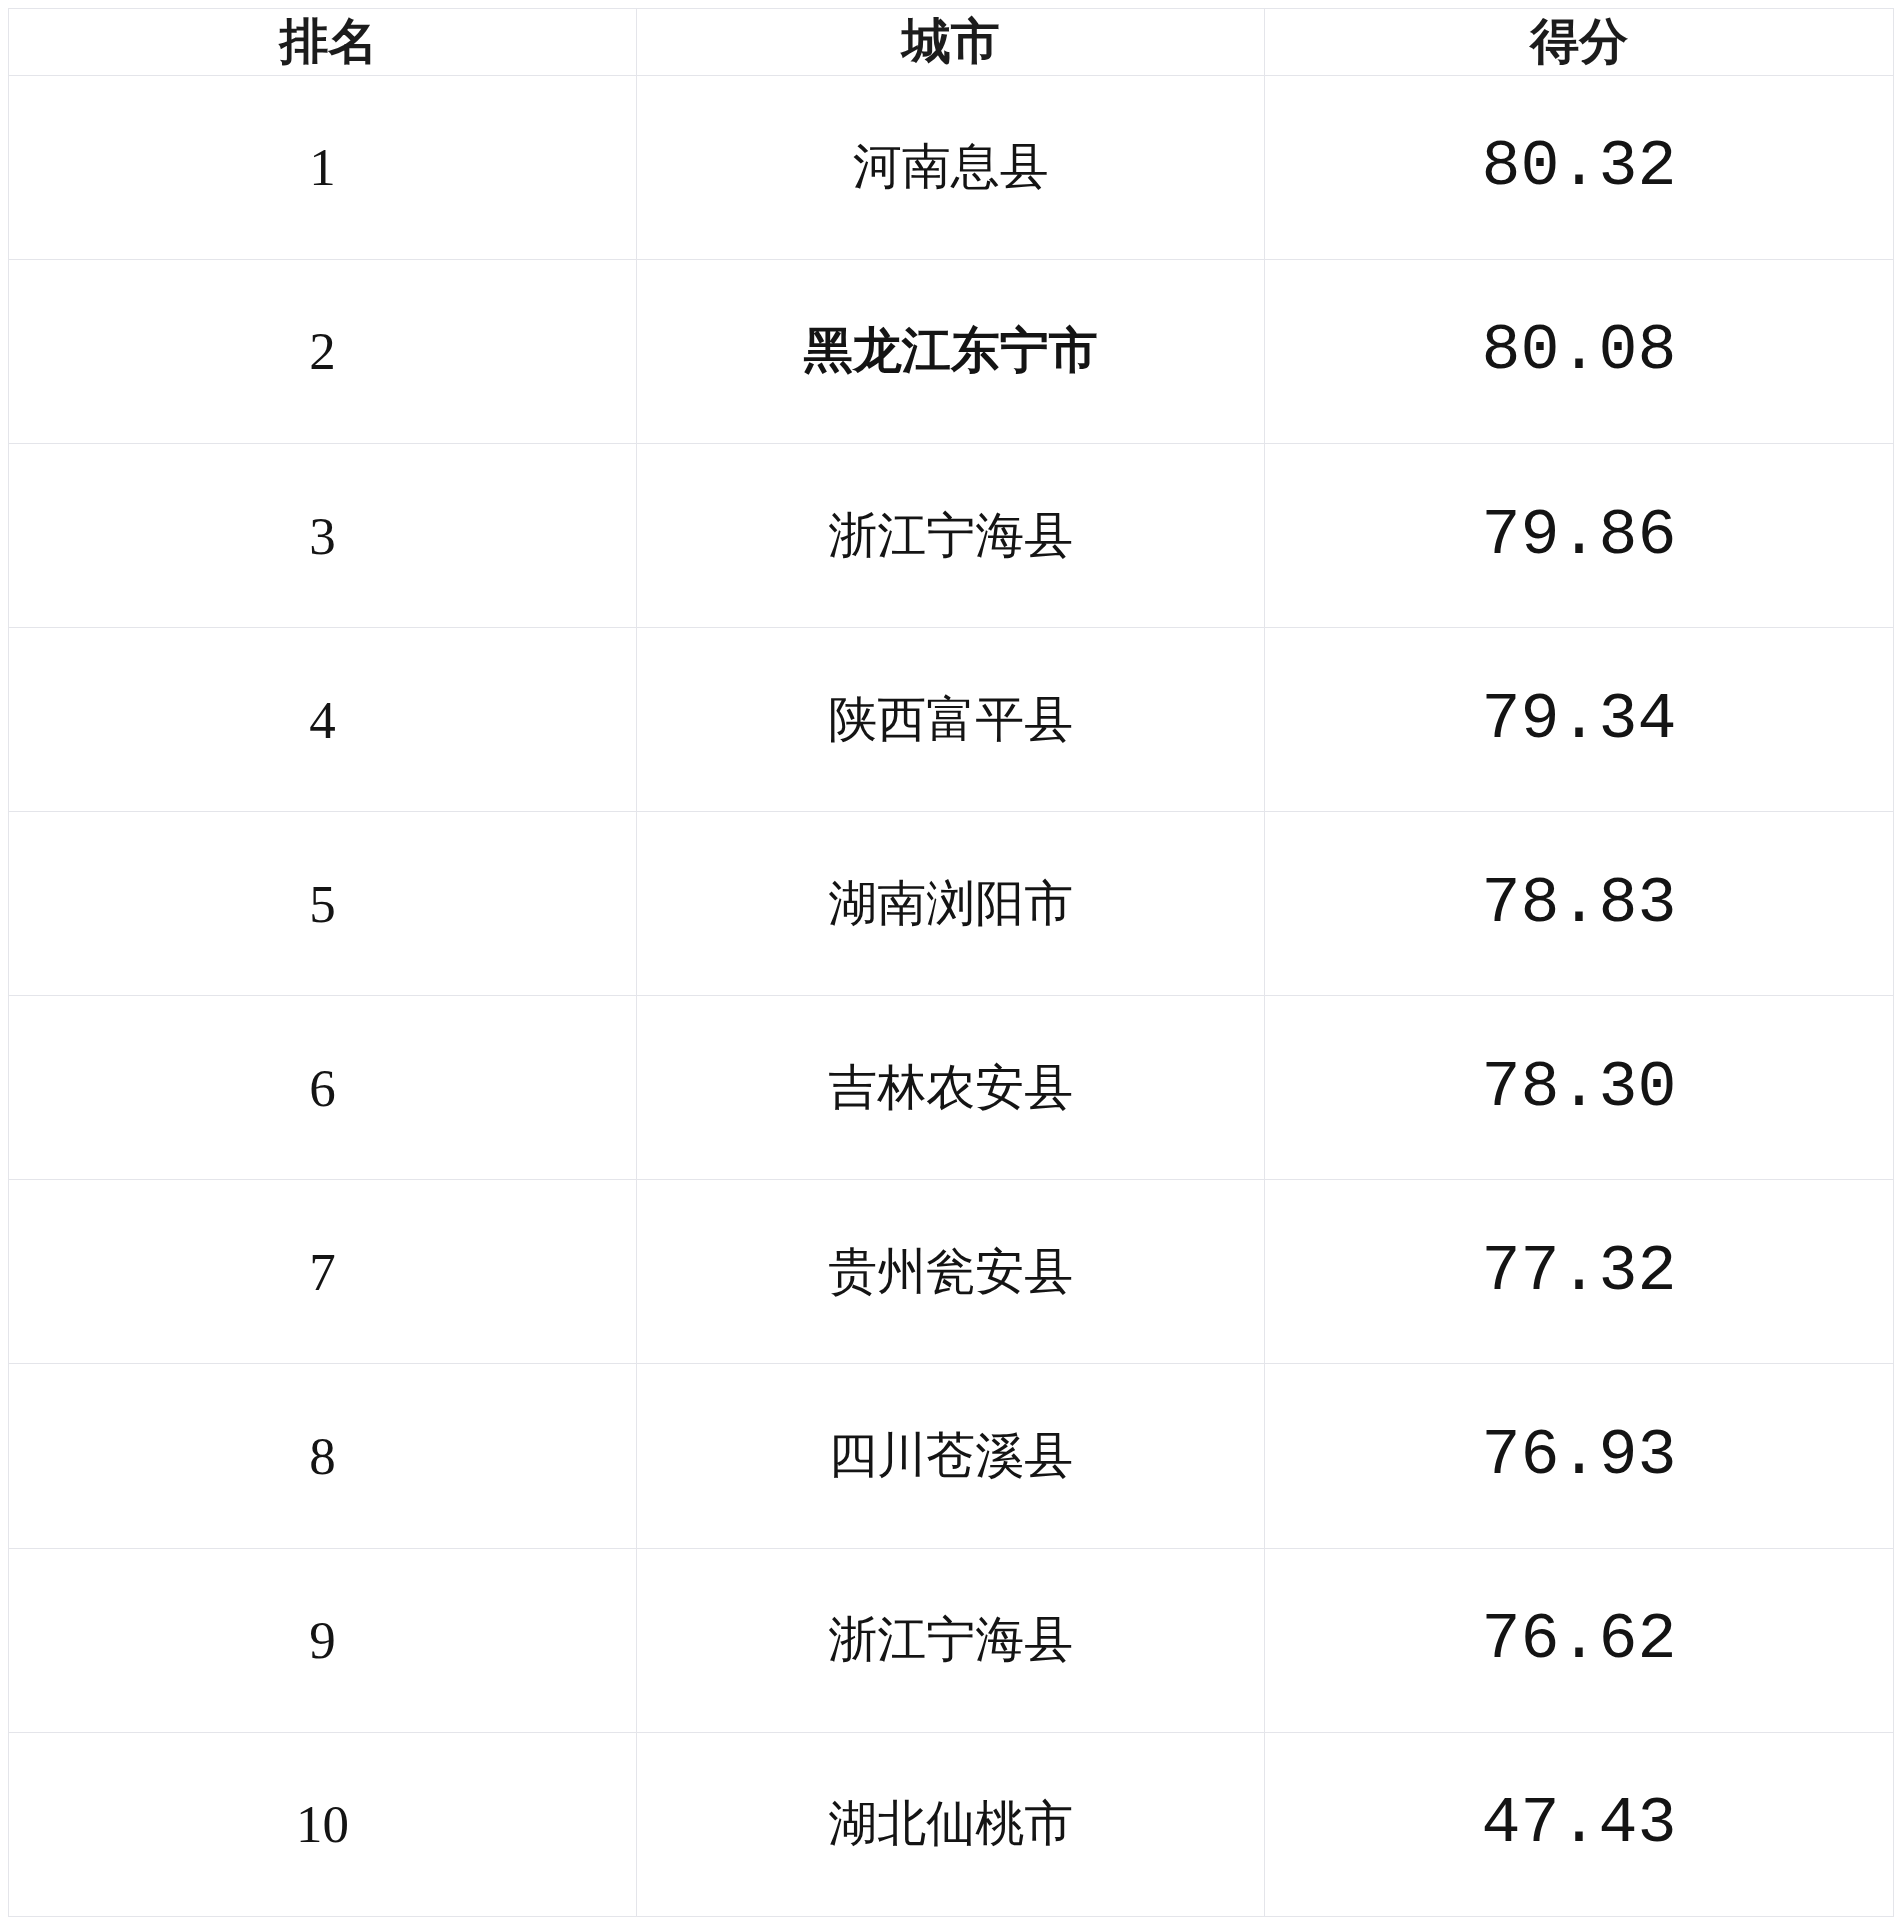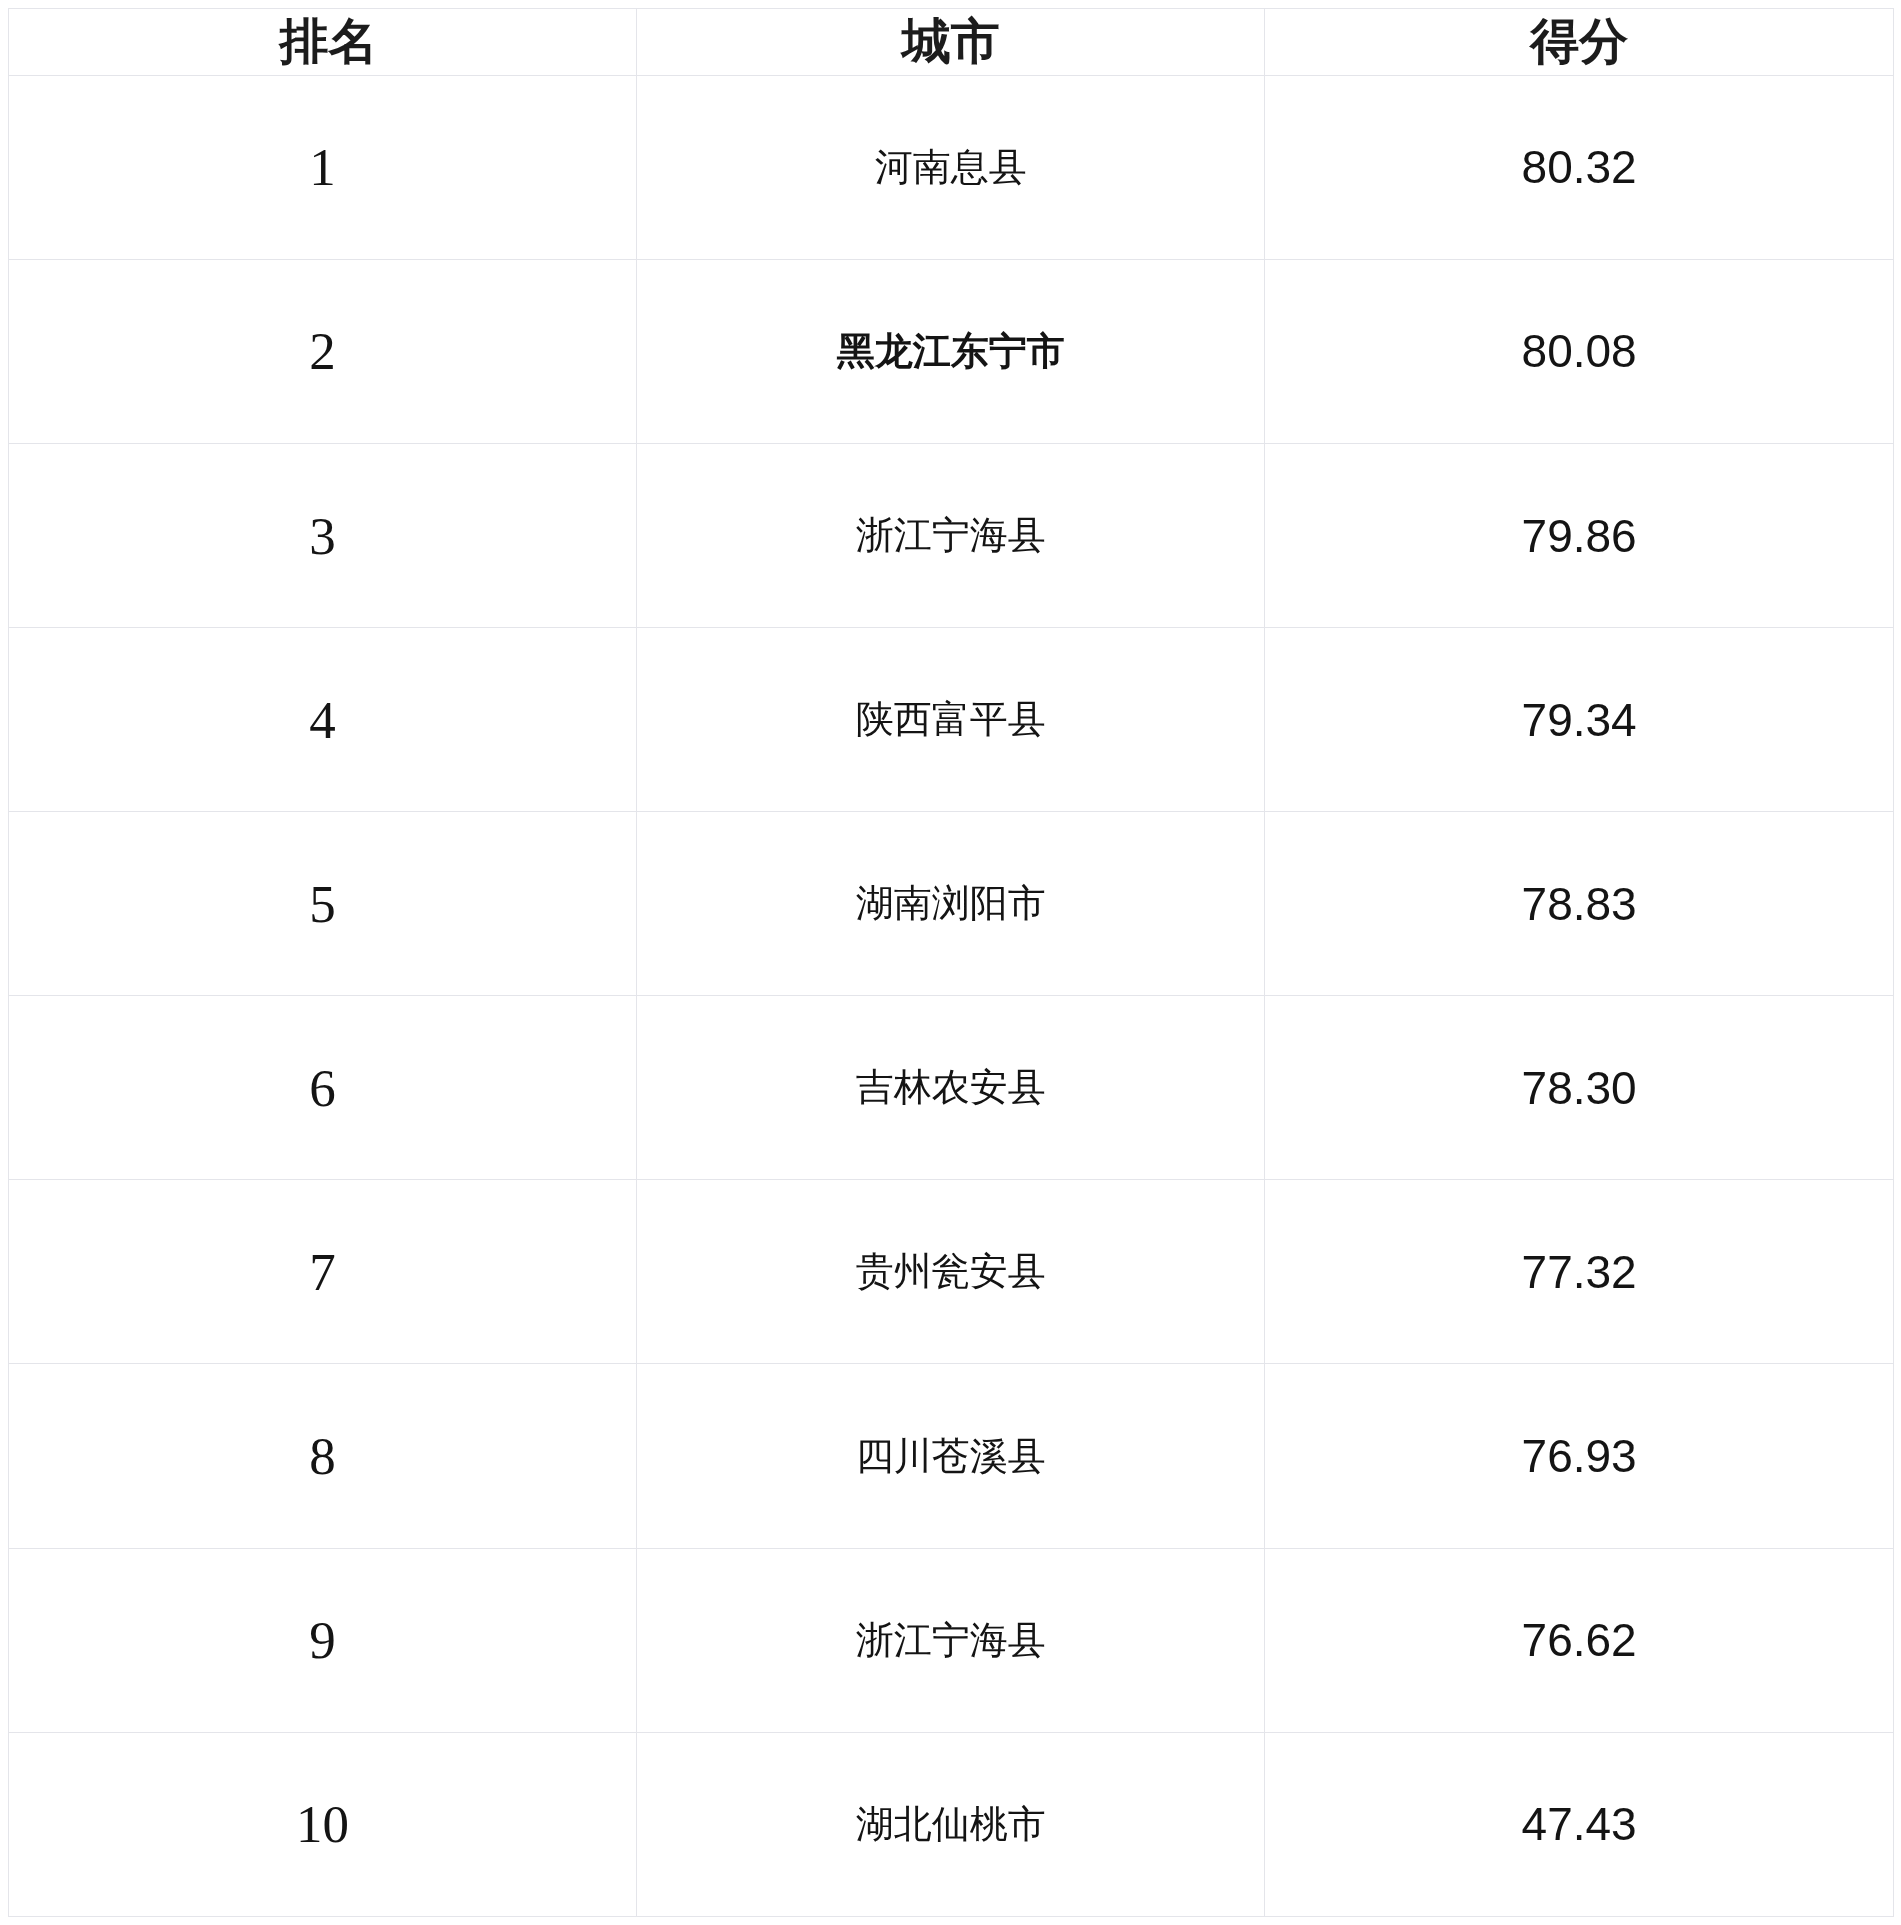--- a/index.html
+++ b/index.html
@@ -30,27 +30,27 @@
     color: #1c1c1c;
   }
   td.cell-rank {
     font-family: "Liberation Serif", serif;
     font-size: 53px;
     color: #141414;
     font-weight: 400;
   }
   td.cell-city {
     font-family: "Liberation Sans", sans-serif;
-    font-size: 38px;
+    font-size: 49px;
     color: #141414;
     font-weight: 400;
   }
   td.cell-score {
-    font-family: Liberation Sans, sans-serif;
-    font-size: 46px;
+    font-family: Liberation Mono, monospace;
+    font-size: 65px;
     color: #141414;
     font-weight: 400;
   }
 </style>
 </head>
 <body>
 
 <table class="rank-table">
   <thead>
     <tr>

